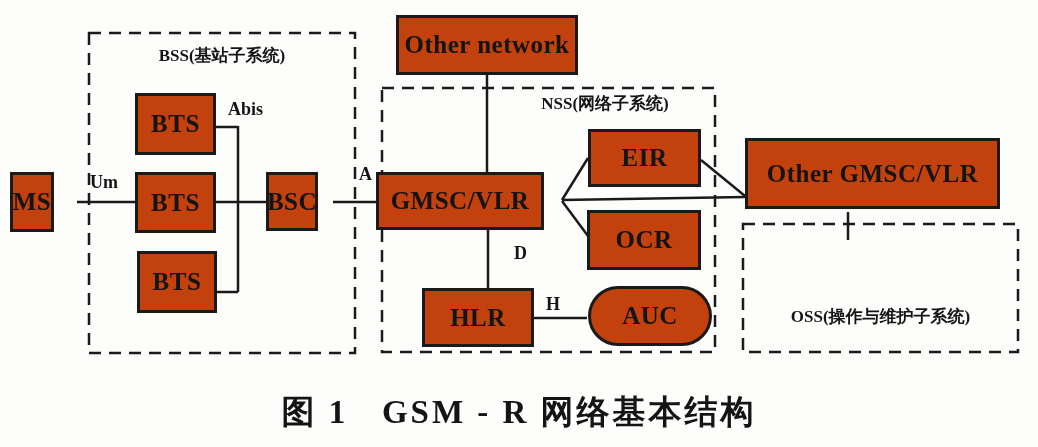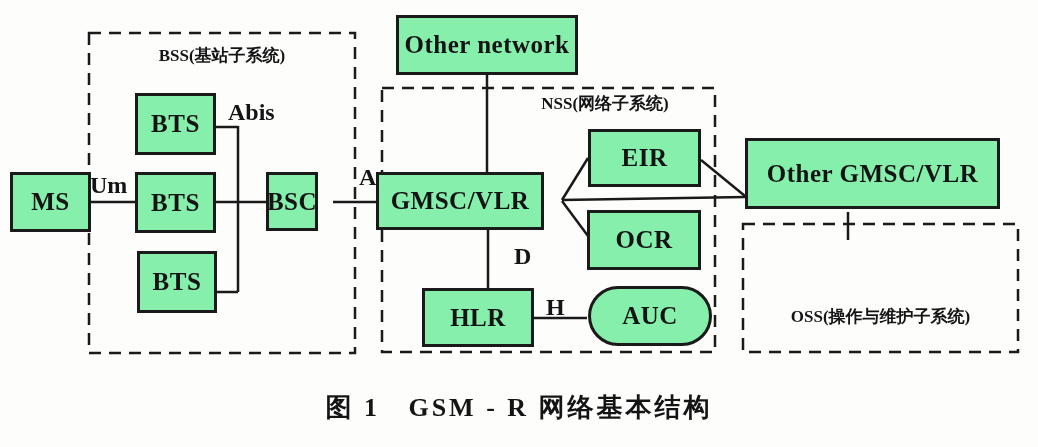--- a/index.html
+++ b/index.html
@@ -14,49 +14,49 @@
   }
   .wires {
     position: absolute;
     left: 0; top: 0;
     width: 1038px; height: 447px;
   }
   .node {
     position: absolute;
     box-sizing: border-box;
     border: 3px solid #1a1a1a;
-    background: #86efac;
+    background: #c2410c;
     display: flex;
     align-items: center;
     justify-content: center;
     font-size: 25px;
     font-weight: 600;
     letter-spacing: 0.5px;
     white-space: nowrap;
   }
   .group-label {
     position: absolute;
     font-size: 17px;
     font-weight: 600;
     text-align: center;
     white-space: nowrap;
   }
   .iface-label {
     position: absolute;
-    font-size: 24px;
+    font-size: 18px;
     font-weight: 600;
     white-space: nowrap;
   }
   .caption {
     position: absolute;
     left: 0;
     top: 390px;
     width: 1038px;
     text-align: center;
-    font-size: 26px;
+    font-size: 33px;
     font-weight: 700;
     letter-spacing: 3px;
     white-space: pre;
   }
 </style>
 </head>
 <body>
 
 <div class="canvas">
 
@@ -75,21 +75,21 @@
     <line x1="487" y1="75" x2="487" y2="172" stroke="#1a1a1a" stroke-width="2.5"></line>
     <line x1="488" y1="230" x2="488" y2="288" stroke="#1a1a1a" stroke-width="2.5"></line>
     <line x1="534" y1="318" x2="587" y2="318" stroke="#1a1a1a" stroke-width="2.5"></line>
     <line x1="562" y1="200" x2="588" y2="158" stroke="#1a1a1a" stroke-width="2.5"></line>
     <line x1="562" y1="201" x2="588" y2="236" stroke="#1a1a1a" stroke-width="2.5"></line>
     <line x1="562" y1="200" x2="745" y2="197" stroke="#1a1a1a" stroke-width="2.5"></line>
     <line x1="701" y1="160" x2="745" y2="196" stroke="#1a1a1a" stroke-width="2.5"></line>
     <line x1="848" y1="212" x2="848" y2="240" stroke="#1a1a1a" stroke-width="2.5"></line>
   </svg>
 
-  <div class="node" style="left:10px;  top:172px; width:81px;  height:60px;">MS</div>
+  <div class="node" style="left:10px;  top:172px; width:44px;  height:60px;">MS</div>
   <div class="node" style="left:135px; top:93px;  width:81px;  height:62px;">BTS</div>
   <div class="node" style="left:135px; top:172px; width:81px;  height:61px;">BTS</div>
   <div class="node" style="left:137px; top:251px; width:80px;  height:62px;">BTS</div>
   <div class="node" style="left:266px; top:172px; width:52px;  height:59px;text-align:center;">BSC</div>
   <div class="node" style="left:396px; top:15px;  width:182px; height:60px;">Other network</div>
   <div class="node" style="left:376px; top:172px; width:168px; height:58px;">GMSC/VLR</div>
   <div class="node" style="left:588px; top:129px; width:113px; height:58px;">EIR</div>
   <div class="node" style="left:587px; top:210px; width:114px; height:60px;">OCR</div>
   <div class="node" style="left:422px; top:288px; width:112px; height:59px;">HLR</div>
   <div class="node" style="left:588px; top:286px; width:124px; height:60px;border-radius:30px;">AUC</div>

